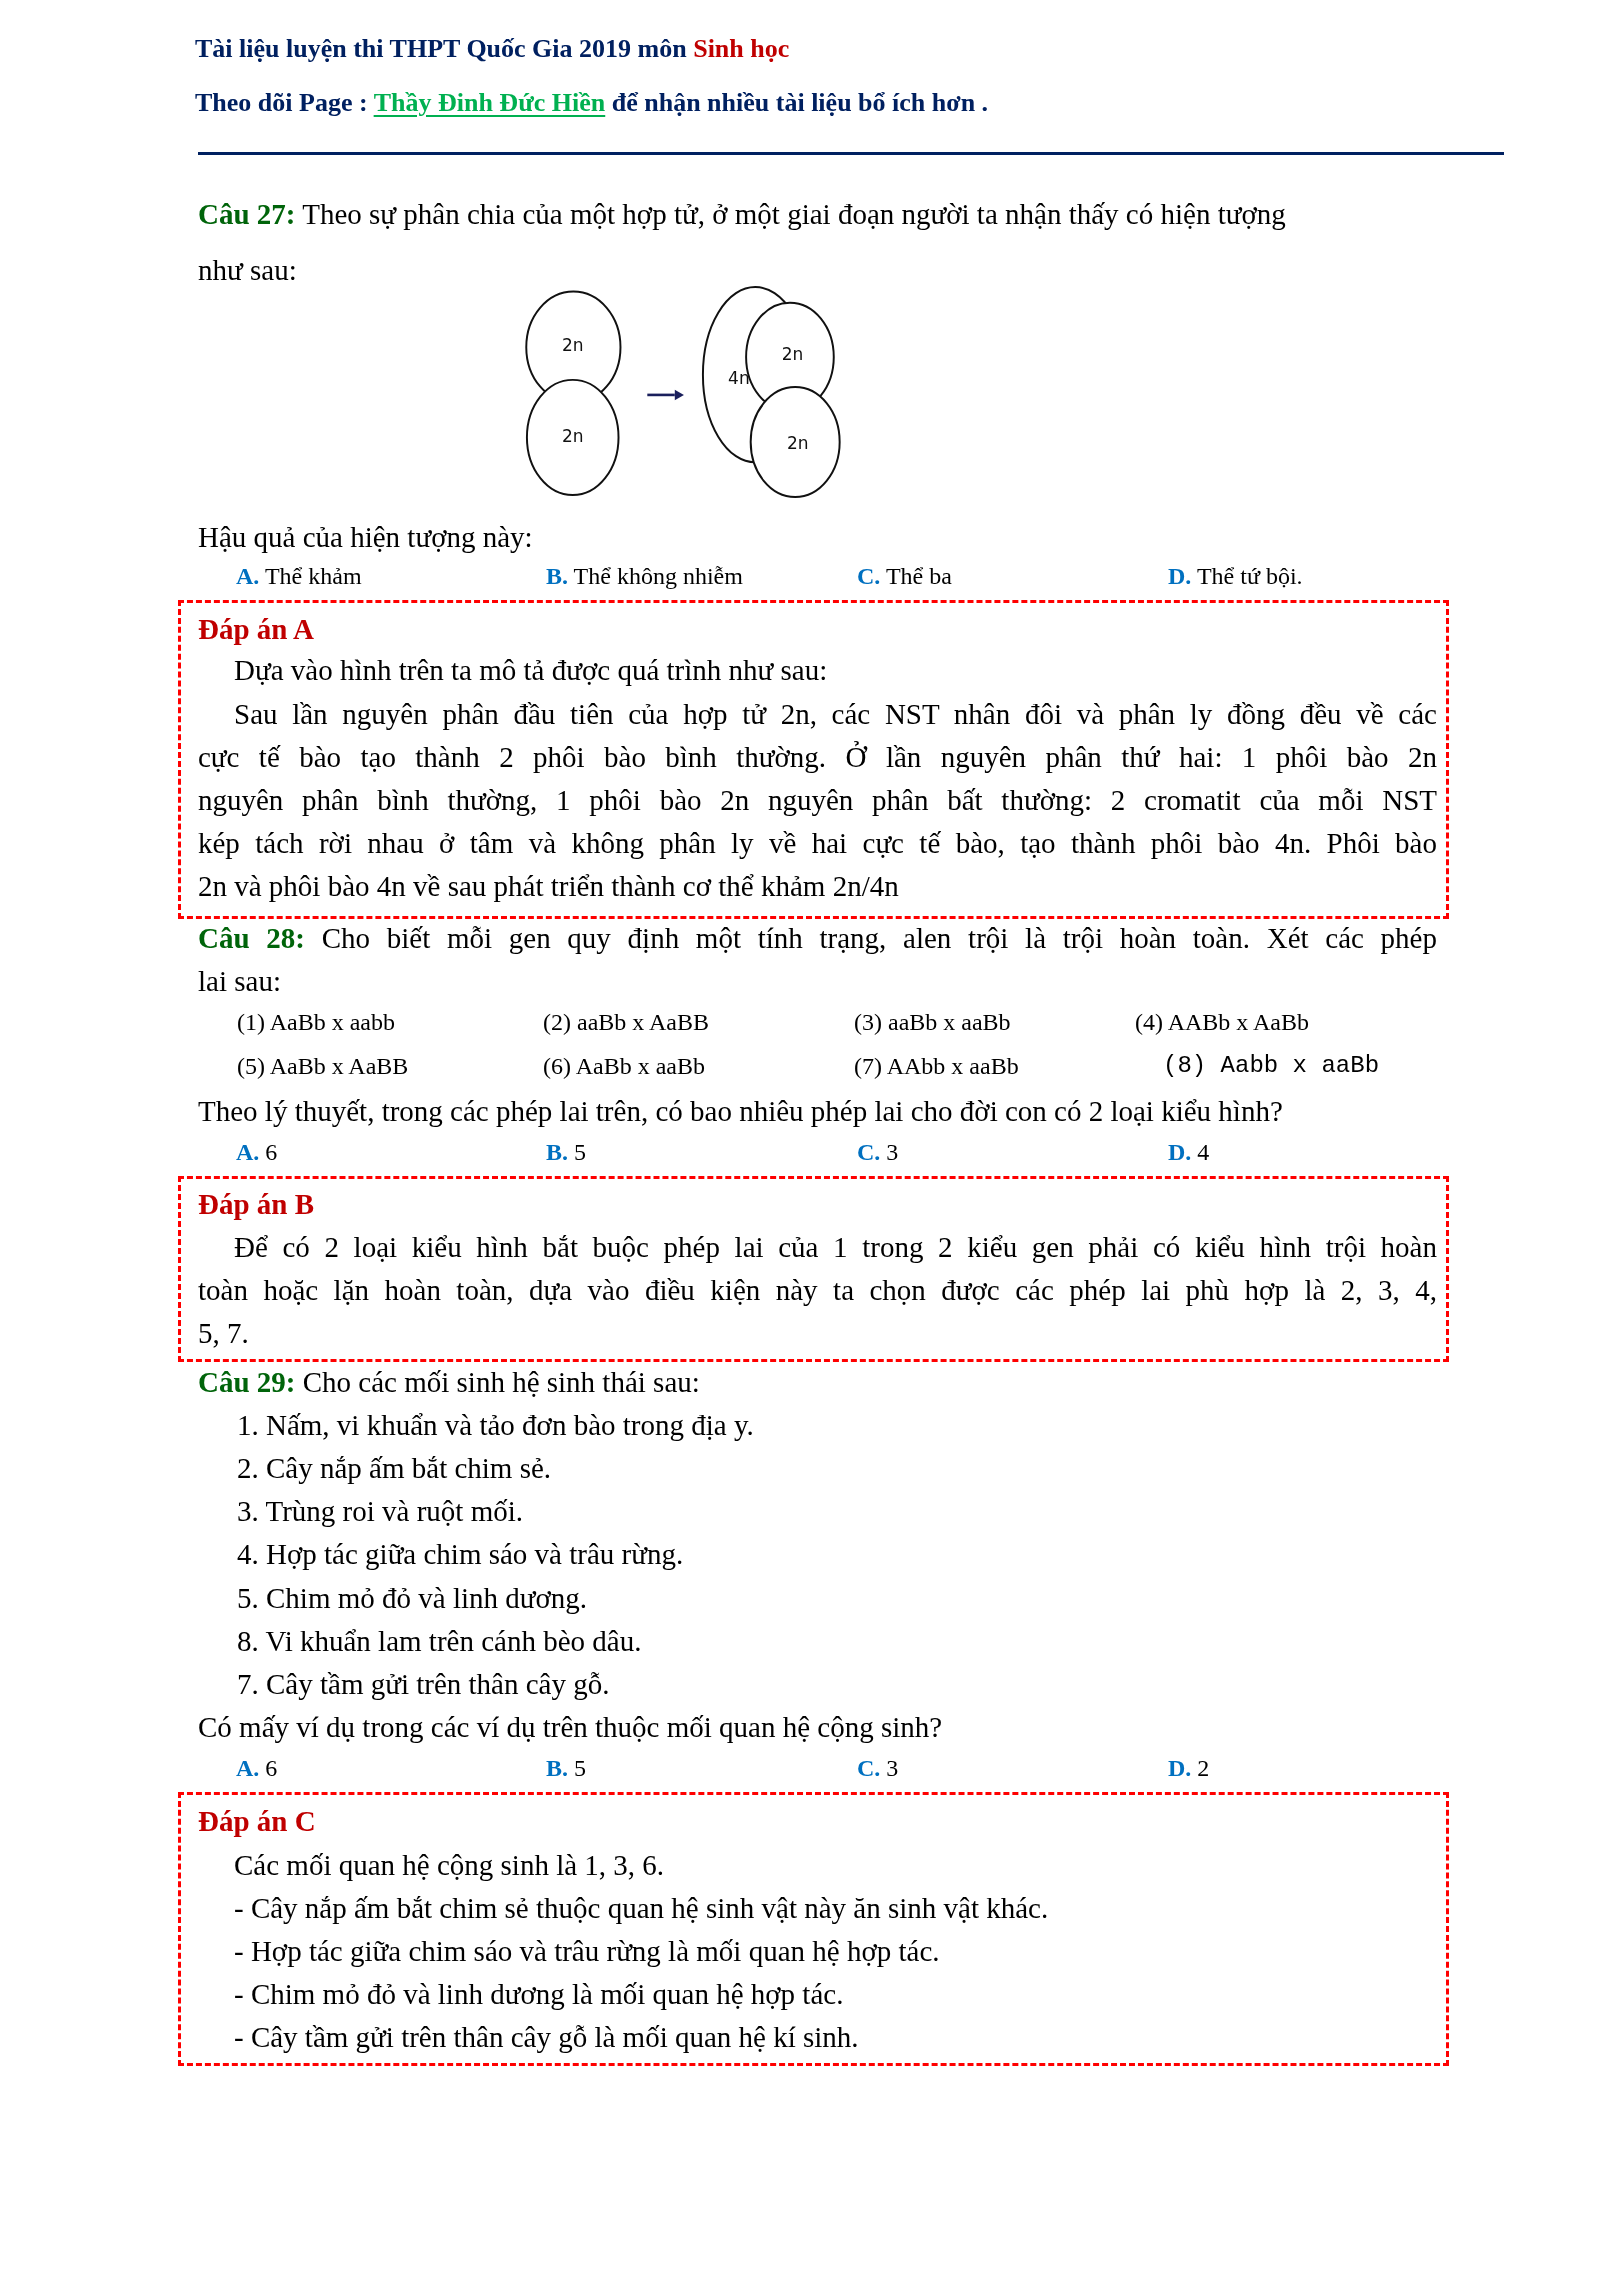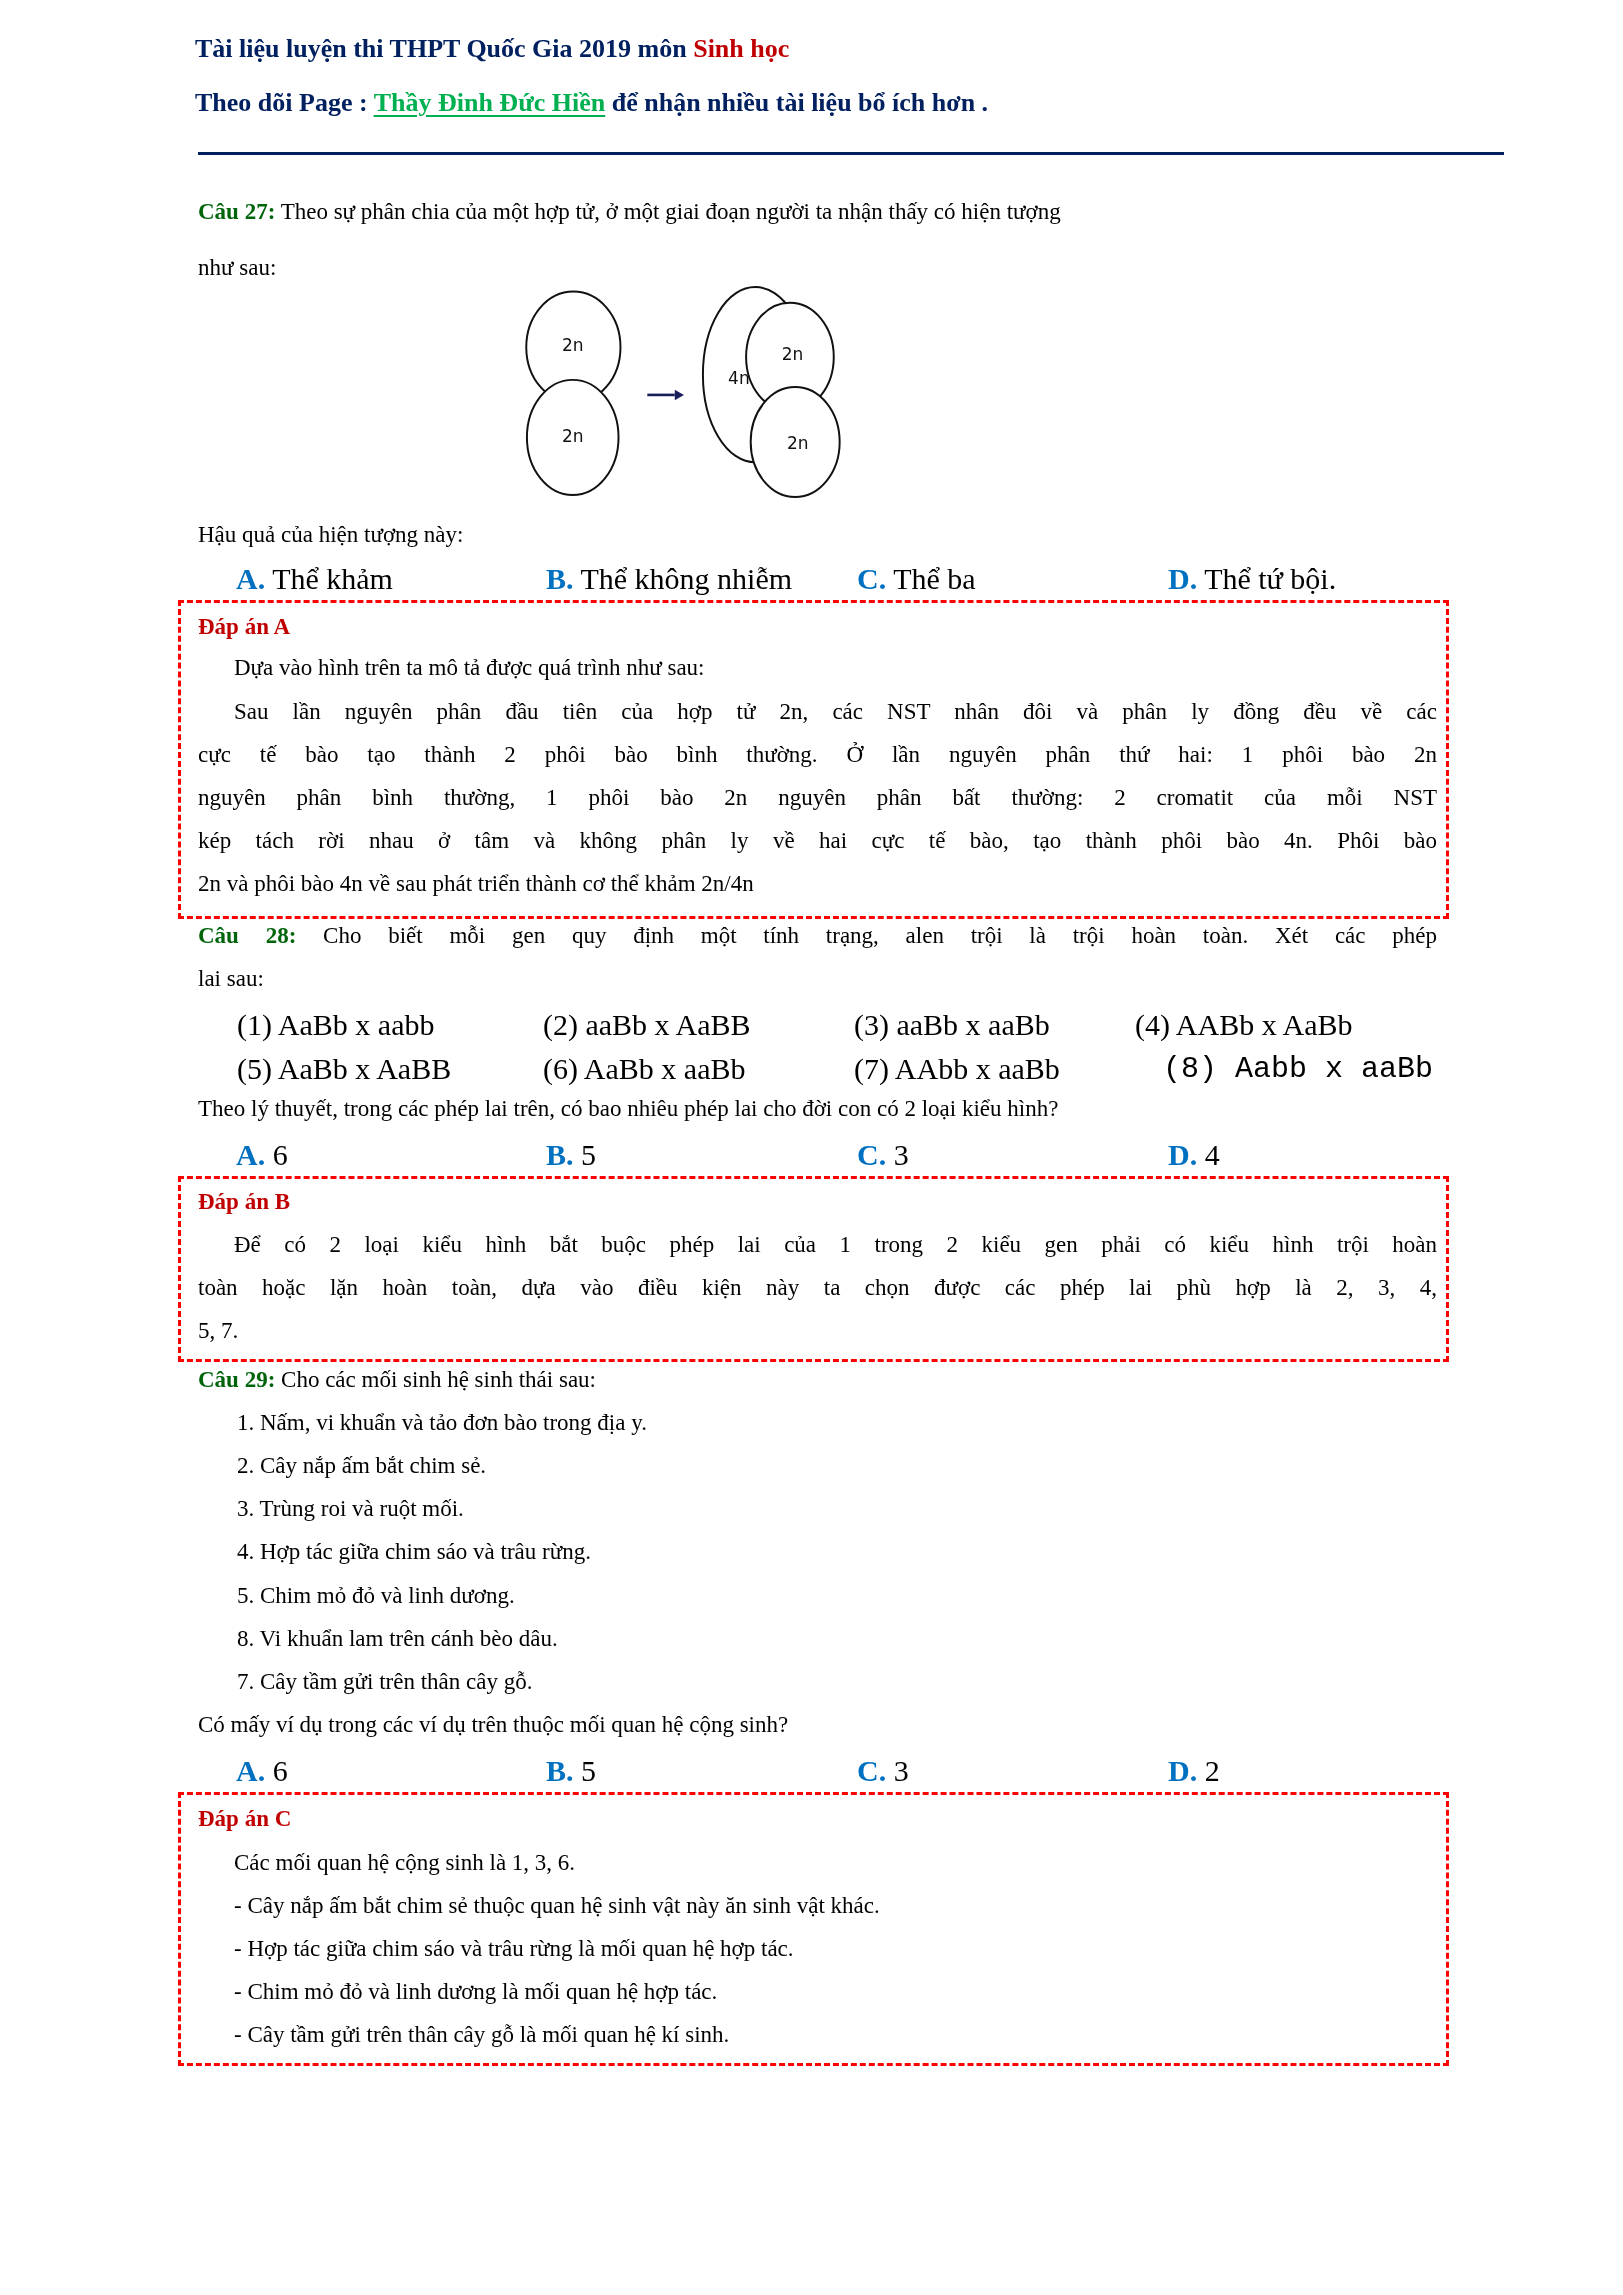--- a/index.html
+++ b/index.html
@@ -15,31 +15,31 @@
   }
   .hdr1 { top: 34px; }
   .hdr2 { top: 88px; }
   .red { color: #c00000; }
   .green-link { color: #00b050; text-decoration: underline; text-decoration-thickness: 2px; text-underline-offset: 3.9px; }
   .hdr-rule {
     position: absolute; left: 198px; top: 152px; width: 1306px; height: 3.3px;
     background: #002060;
   }
   .line {
-    position: absolute; left: 198px; font-size: 23px; line-height: 1;
+    position: absolute; left: 198px; font-size: 29px; line-height: 1;
     white-space: nowrap;
   }
   .qlabel { color: #00640a; font-weight: bold; }
   .opt-letter { color: #0070c0; font-weight: bold; }
   .ans-title { color: #c00000; font-weight: bold; }
   .ans-box {
     position: absolute; left: 178px; width: 1265px;
     border: 3.3px dashed #ff0000;
   }
-  .opt { position: absolute; font-size: 30px; line-height: 1; white-space: nowrap; }
+  .opt { position: absolute; font-size: 24px; line-height: 1; white-space: nowrap; }
   .justify { text-align: justify; text-align-last: justify; }
   .figure { position: absolute; left: 523px; top: 275px; width: 615px; height: 249px; }
 </style>
 </head>
 <body>
 
 <div class="hdr1">
   <span>Tài liệu luyện thi THPT Quốc Gia 2019 môn </span><span class="red">Sinh học</span>
 </div>
 <div class="hdr2">

